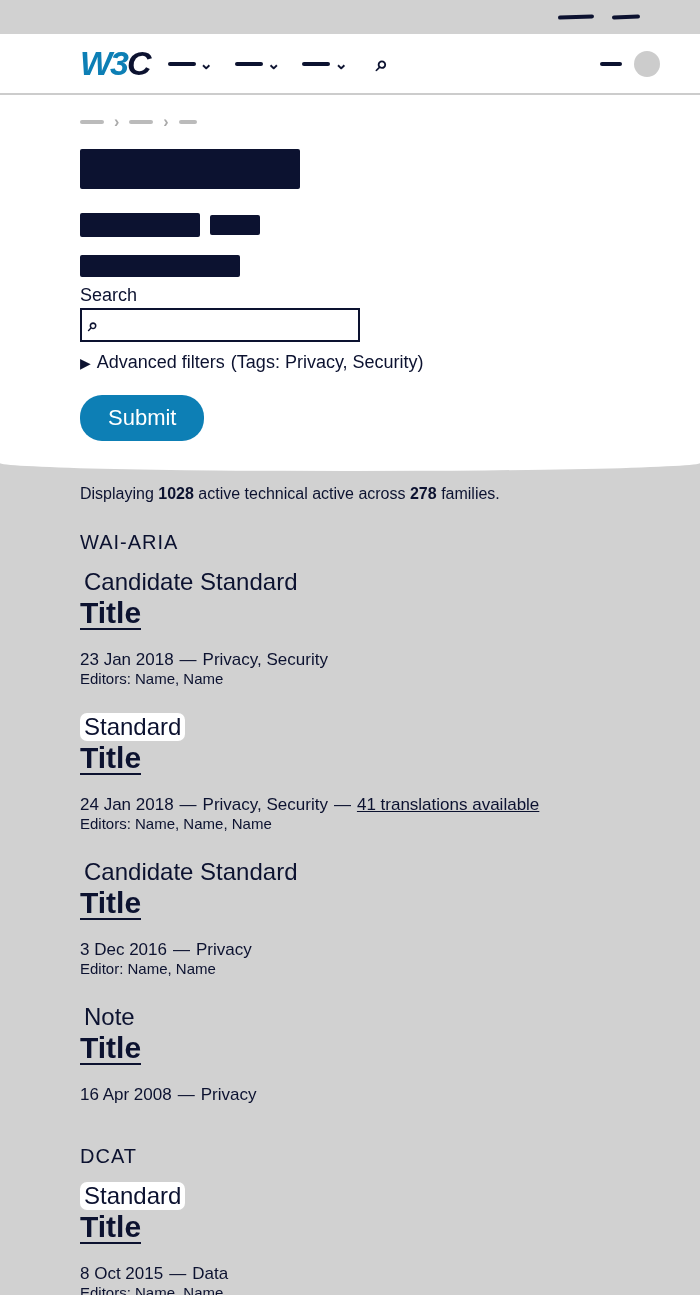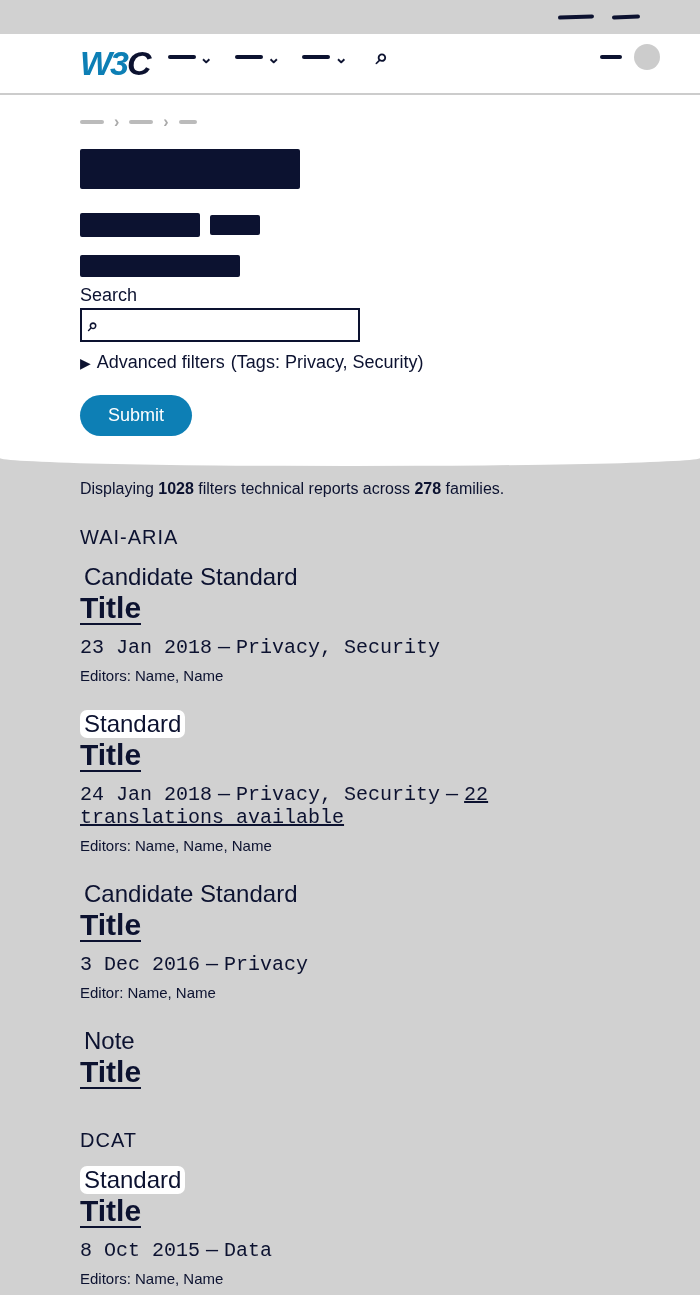--- a/index.html
+++ b/index.html
@@ -20,21 +20,21 @@
   }
   .util-dash {
     width: 36px; height: 4px; background: #0c1230; border-radius: 3px;
     transform: rotate(-2deg);
   }
   .util-dash.short { width: 28px; }
   .nav-bar {
     background: #fff;
     padding: 10px 40px 10px 80px;
     display: flex;
-    align-items: flex-start;
+    align-items: center;
     gap: 18px;
     border-bottom: 2px solid #ccc;
   }
   .logo {
     font-family: 'Arial Black', sans-serif;
     font-size: 34px;
     font-weight: 900;
     font-style: italic;
     letter-spacing: -2px;
   }
@@ -69,41 +69,41 @@
     background: #fff;
   }
   .search-box .mag { font-size: 18px; font-weight: bold; }
   .search-box input { border: none; outline: none; flex: 1; font-family: inherit; font-size: 14px; padding-left: 6px; background: transparent; }
   .adv-filters { margin-top: 10px; font-size: 18px; display: flex; align-items: center; gap: 6px; }
   .tri { font-size: 14px; }
   .submit-btn {
     margin-top: 22px;
     background: #0d7fb5; color: #fff;
     border: none; border-radius: 22px;
-    padding: 10px 28px; font-size: 18px;
+    padding: 10px 28px; font-size: 22px;
     font-family: inherit; cursor: pointer;
   }
   .results-area { padding: 14px 80px 40px 80px; }
   .summary { font-size: 16px; margin-bottom: 28px; }
   .summary b { font-weight: 900; }
   .family { margin-bottom: 40px; }
   .family-name { font-size: 20px; font-weight: 400; margin-bottom: 14px; letter-spacing: 1px; }
   .report { margin-bottom: 26px; }
   .status { font-size: 24px; margin-bottom: 2px; display: inline-block; padding: 0 4px; }
   .status.highlight { background: #fff; border-radius: 7px; }
   .report-title {
     font-size: 30px; font-weight: 700;
     border-bottom: 2.5px solid #0c1230;
     display: inline-block; padding-bottom: 0px; line-height: 1;
     cursor: pointer;
   }
-  .meta { font-size: 20px; margin-top: 11px; font-family: Liberation Mono, monospace; }
+  .meta { font-size: 17px; margin-top: 20px; }
   .meta .dash { margin: 0 6px; }
   .trans-link { text-decoration: underline; cursor: pointer; }
-  .editors { font-size: 15px; margin-top: 8px; }
+  .editors { font-size: 15px; margin-top: 0; }
 </style>
 </head>
 <body>
 
 <div class="utility-bar">
   <div class="util-dash"></div>
   <div class="util-dash short"></div>
 </div>
 
 <div class="nav-bar">
@@ -159,31 +159,31 @@
       <span>(Tags: Privacy, Security)</span>
     </div>
     <button class="submit-btn">Submit</button>
   </div>
 </div>
 
 <div class="results-area">
   <div class="summary">
     <span>Displaying</span>
     <b>1028</b>
-    <span>filters technical reports across</span>
+    <span>active technical active across</span>
     <b>278</b>
     <span>families.</span>
   </div>
 
   <div id="families-container">
       <div class="family">
         <div class="family-name">WAI-ARIA</div>
         <div class="report"><div class="status">Candidate Standard</div><div><span class="report-title">Title</span></div><div class="meta"><span>23 Jan 2018</span><span class="dash">—</span><span>Privacy, Security</span></div><div class="editors">Editors: Name, Name</div></div>
-        <div class="report"><div class="status highlight">Standard</div><div><span class="report-title">Title</span></div><div class="meta"><span>24 Jan 2018</span><span class="dash">—</span><span>Privacy, Security</span><span class="dash">—</span><span class="trans-link">22 translations available</span></div><div class="editors">Editors: Name, Name, Name</div></div>
+        <div class="report"><div class="status highlight">Standard</div><div><span class="report-title">Title</span></div><div class="meta"><span>24 Jan 2018</span><span class="dash">—</span><span>Privacy, Security</span><span class="dash">—</span><span class="trans-link">41 translations available</span></div><div class="editors">Editors: Name, Name, Name</div></div>
         <div class="report"><div class="status">Candidate Standard</div><div><span class="report-title">Title</span></div><div class="meta"><span>3 Dec 2016</span><span class="dash">—</span><span>Privacy</span></div><div class="editors">Editor: Name, Name</div></div>
-        <div class="report"><div class="status">Note</div><div><span class="report-title">Title</span></div></div>
+        <div class="report"><div class="status">Note</div><div><span class="report-title">Title</span></div><div class="meta"><span>16 Apr 2008</span><span class="dash">—</span><span>Privacy</span></div></div>
       </div>
       <div class="family">
         <div class="family-name">DCAT</div>
         <div class="report"><div class="status highlight">Standard</div><div><span class="report-title">Title</span></div><div class="meta"><span>8 Oct 2015</span><span class="dash">—</span><span>Data</span></div><div class="editors">Editors: Name, Name</div></div>
       </div>
     </div>
 </div>
 
 </body></html>

